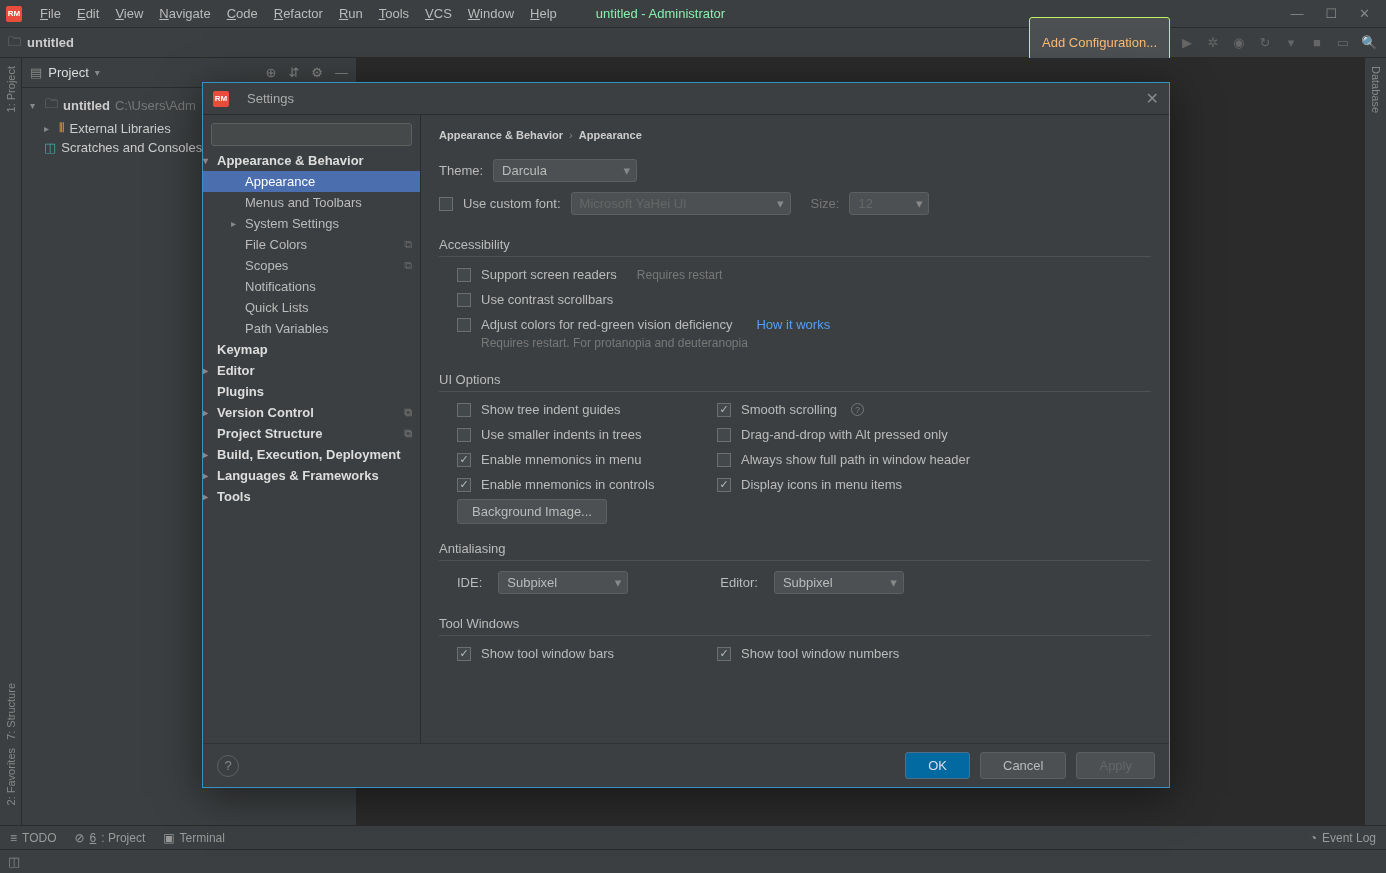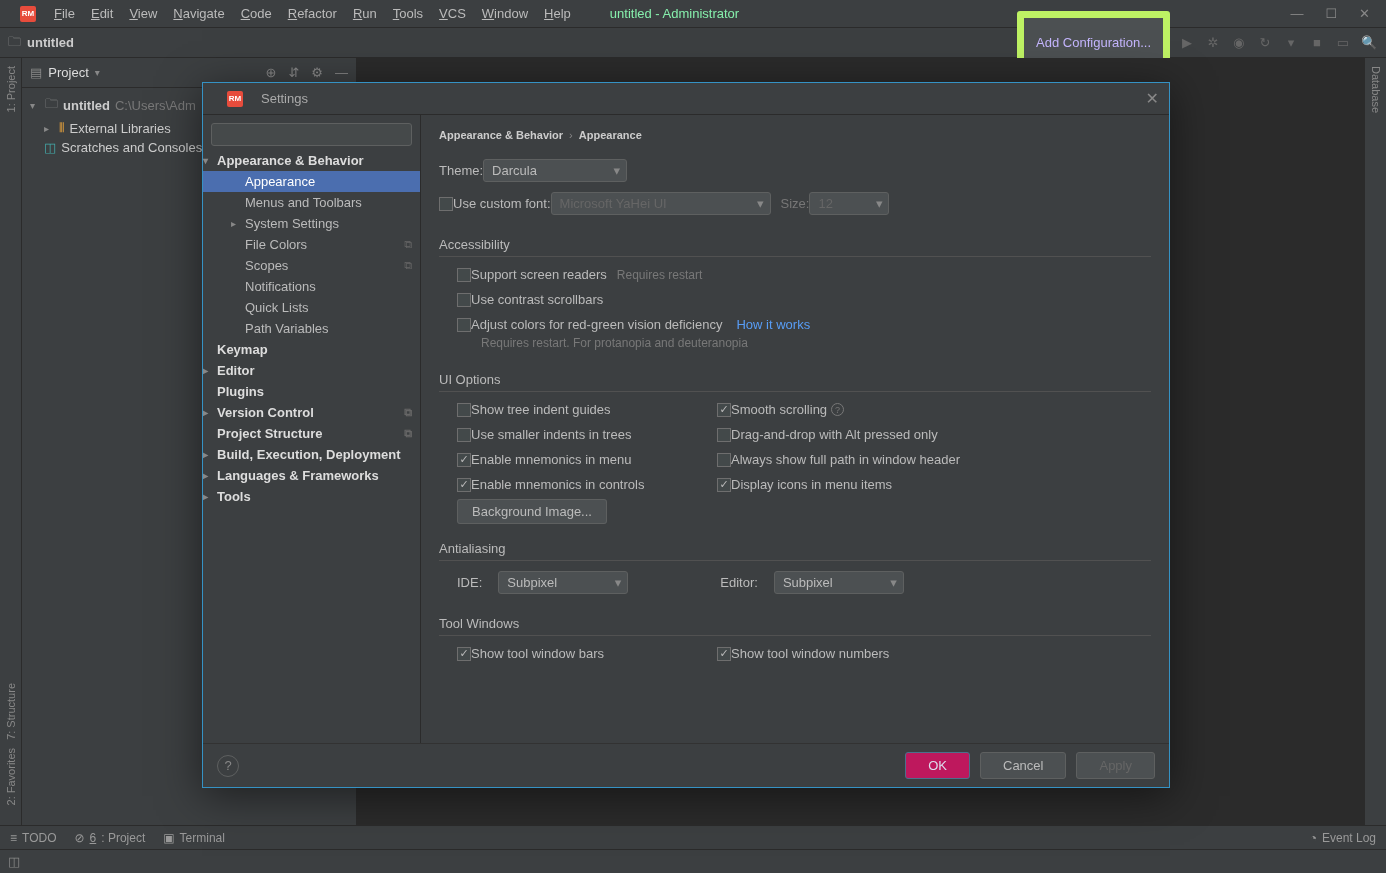--- a/index.html
+++ b/index.html
@@ -1,27 +1,27 @@
 <!DOCTYPE html>
 <html><head>
 <meta charset="utf-8">
 <style>
 * { margin:0; padding:0; box-sizing:border-box; }
 body { font-family:"Segoe UI",Arial,sans-serif; font-size:13px; background:#3c3f41; color:#bbb; width:1386px; height:873px; overflow:hidden; position:relative; }
 .menubar { height:28px; background:#3c3f41; display:flex; align-items:center; padding:0 6px; border-bottom:1px solid #2b2b2b; }
-.app-icon { width:16px; height:16px; background:#e74c3c; margin-right:10px; font-size:8px; color:#fff; display:flex; align-items:center; justify-content:center; font-weight:bold; border-radius:2px;margin-left:14px; }
+.app-icon { width:16px; height:16px; background:#e74c3c; margin-right:10px; font-size:8px; color:#fff; display:flex; align-items:center; justify-content:center; font-weight:bold; border-radius:2px; }
 .menu-item { padding:0 8px; cursor:pointer; color:#bbb; }
 .menu-item u { text-decoration:underline; }
 .win-title { margin-left:31px; color:#86efac; }
 .win-controls { margin-left:auto; display:flex; gap:22px; padding-right:10px; color:#888; }
 .toolbar2 { height:30px; background:#3c3f41; display:flex; align-items:center; border-bottom:1px solid #2b2b2b; padding:0 8px; gap:6px; }
 .folder-icon { color:#888; }
 .crumb-name { color:#ccc; font-weight:bold; }
 .tb-right { margin-left:auto; display:flex; align-items:center; gap:8px; }
-.add-config-btn { background:#4c5052; border:7px solid #bef264; padding:17px 12px; border-radius:3px; color:#c4b5fd; cursor:pointer; }
+.add-config-btn { background:#4c5052; border:1px solid #bef264; padding:17px 12px; border-radius:3px; color:#fdba74; cursor:pointer; }
 .rb-icon { color:#666; cursor:pointer; width:18px; text-align:center; }
 .main-area { display:flex; height:calc(100% - 58px - 24px - 24px); }
 .left-gutter { width:22px; background:#3c3f41; border-right:1px solid #2b2b2b; display:flex; flex-direction:column; align-items:center; padding-top:8px; }
 .gutter-text { writing-mode:vertical-rl; transform:rotate(180deg); font-size:11px; color:#888; margin-bottom:20px; cursor:pointer; }
 .gutter-bottom { margin-top:auto; margin-bottom:8px; }
 .project-panel { width:335px; background:#3c3f41; border-right:1px solid #2b2b2b; display:flex; flex-direction:column; }
 .proj-header { height:30px; display:flex; align-items:center; padding:4px 8px; border-bottom:1px solid #2b2b2b; gap:6px; }
 .proj-title { color:#ddd; }
 .proj-hdr-right { margin-left:auto; display:flex; gap:12px; color:#888; }
 .proj-hdr-right span { cursor:pointer; }
@@ -51,40 +51,40 @@
 .cat-list { flex:1; overflow:auto; font-size:13px; }
 .cat-row { display:flex; align-items:center; padding:3px 8px 3px 14px; cursor:pointer; color:#bbb; }
 .cat-row.indent { padding-left:42px; }
 .cat-row.h { font-weight:bold; color:#ddd; }
 .cat-row.sel { background:#4b6eaf; color:#fff; }
 .cat-caret { width:14px; font-size:10px; color:#888; margin-left:-14px; }
 .cat-badge { margin-left:auto; color:#666; font-size:11px; }
 .dlg-right { flex:1; overflow:auto; padding:14px 18px 10px; }
 .crumb-hdr { font-size:11px; font-weight:bold; color:#ccc; margin-bottom:18px; }
 .crumb-sep { color:#888; margin:0 6px; font-weight:normal; }
-.form-row { display:flex; align-items:center; margin-bottom:10px; }
+.form-row { display:flex; align-items:center; gap:10px; margin-bottom:10px; }
 .form-label { color:#bbb; }
 .select-box { background:#4c5052; border:1px solid #5e6060; border-radius:3px; padding:3px 22px 3px 8px; color:#bbb; position:relative; cursor:pointer; min-width:80px; }
 .select-box::after { content:"▾"; position:absolute; right:6px; color:#888; }
 .select-box.disabled { color:#666; }
 .chk { width:14px; height:14px; border:1px solid #6e6e6e; background:#43494a; display:inline-flex; align-items:center; justify-content:center; font-size:11px; color:#bbb; cursor:pointer; }
 .chk.checked::before { content:"✓"; }
 .chk-label { color:#bbb; cursor:pointer; }
 .sec-hdr { color:#bbb; margin:22px 0 10px; padding-bottom:4px; border-bottom:1px solid #515151; }
 .helper { color:#787878; font-size:12px; margin-left:10px; }
 .sub-help { color:#787878; font-size:12px; margin-left:24px; margin-top:4px; }
 .link { color:#589df6; cursor:pointer; margin-left:14px; }
 .two-col { display:grid; grid-template-columns:260px 1fr; row-gap:10px; }
 .two-col .form-row { margin-bottom:0; }
 .ui-btn { background:#4c5052; border:1px solid #5e6060; border-radius:3px; padding:4px 14px; color:#bbb; cursor:pointer; }
 .info-icon { color:#787878; border:1px solid #787878; border-radius:50%; width:13px; height:13px; display:inline-flex; align-items:center; justify-content:center; font-size:9px; margin-left:4px; }
 .dlg-footer { height:44px; border-top:1px solid #323232; display:flex; align-items:center; padding:0 14px; gap:10px; }
 .help-btn { width:22px; height:22px; border:1px solid #5e6060; border-radius:11px; display:flex; align-items:center; justify-content:center; color:#888; cursor:pointer; }
 .btn { padding:5px 22px; border-radius:3px; border:1px solid #5e6060; background:#4c5052; color:#bbb; cursor:pointer; }
-.btn.primary { background:#be185d; border-color:#4c708c; color:#dde; }
+.btn.primary { background:#0369a1; border-color:#4c708c; color:#dde; }
 .btn.disabled { color:#666; }
 .ftr-spacer { flex:1; }
 </style>
 </head>
 <body>
 
 <div class="menubar">
   <div class="app-icon">RM</div>
   <div id="menu-host" style="display: flex;">
       <span class="menu-item"><u>F</u>ile</span>

